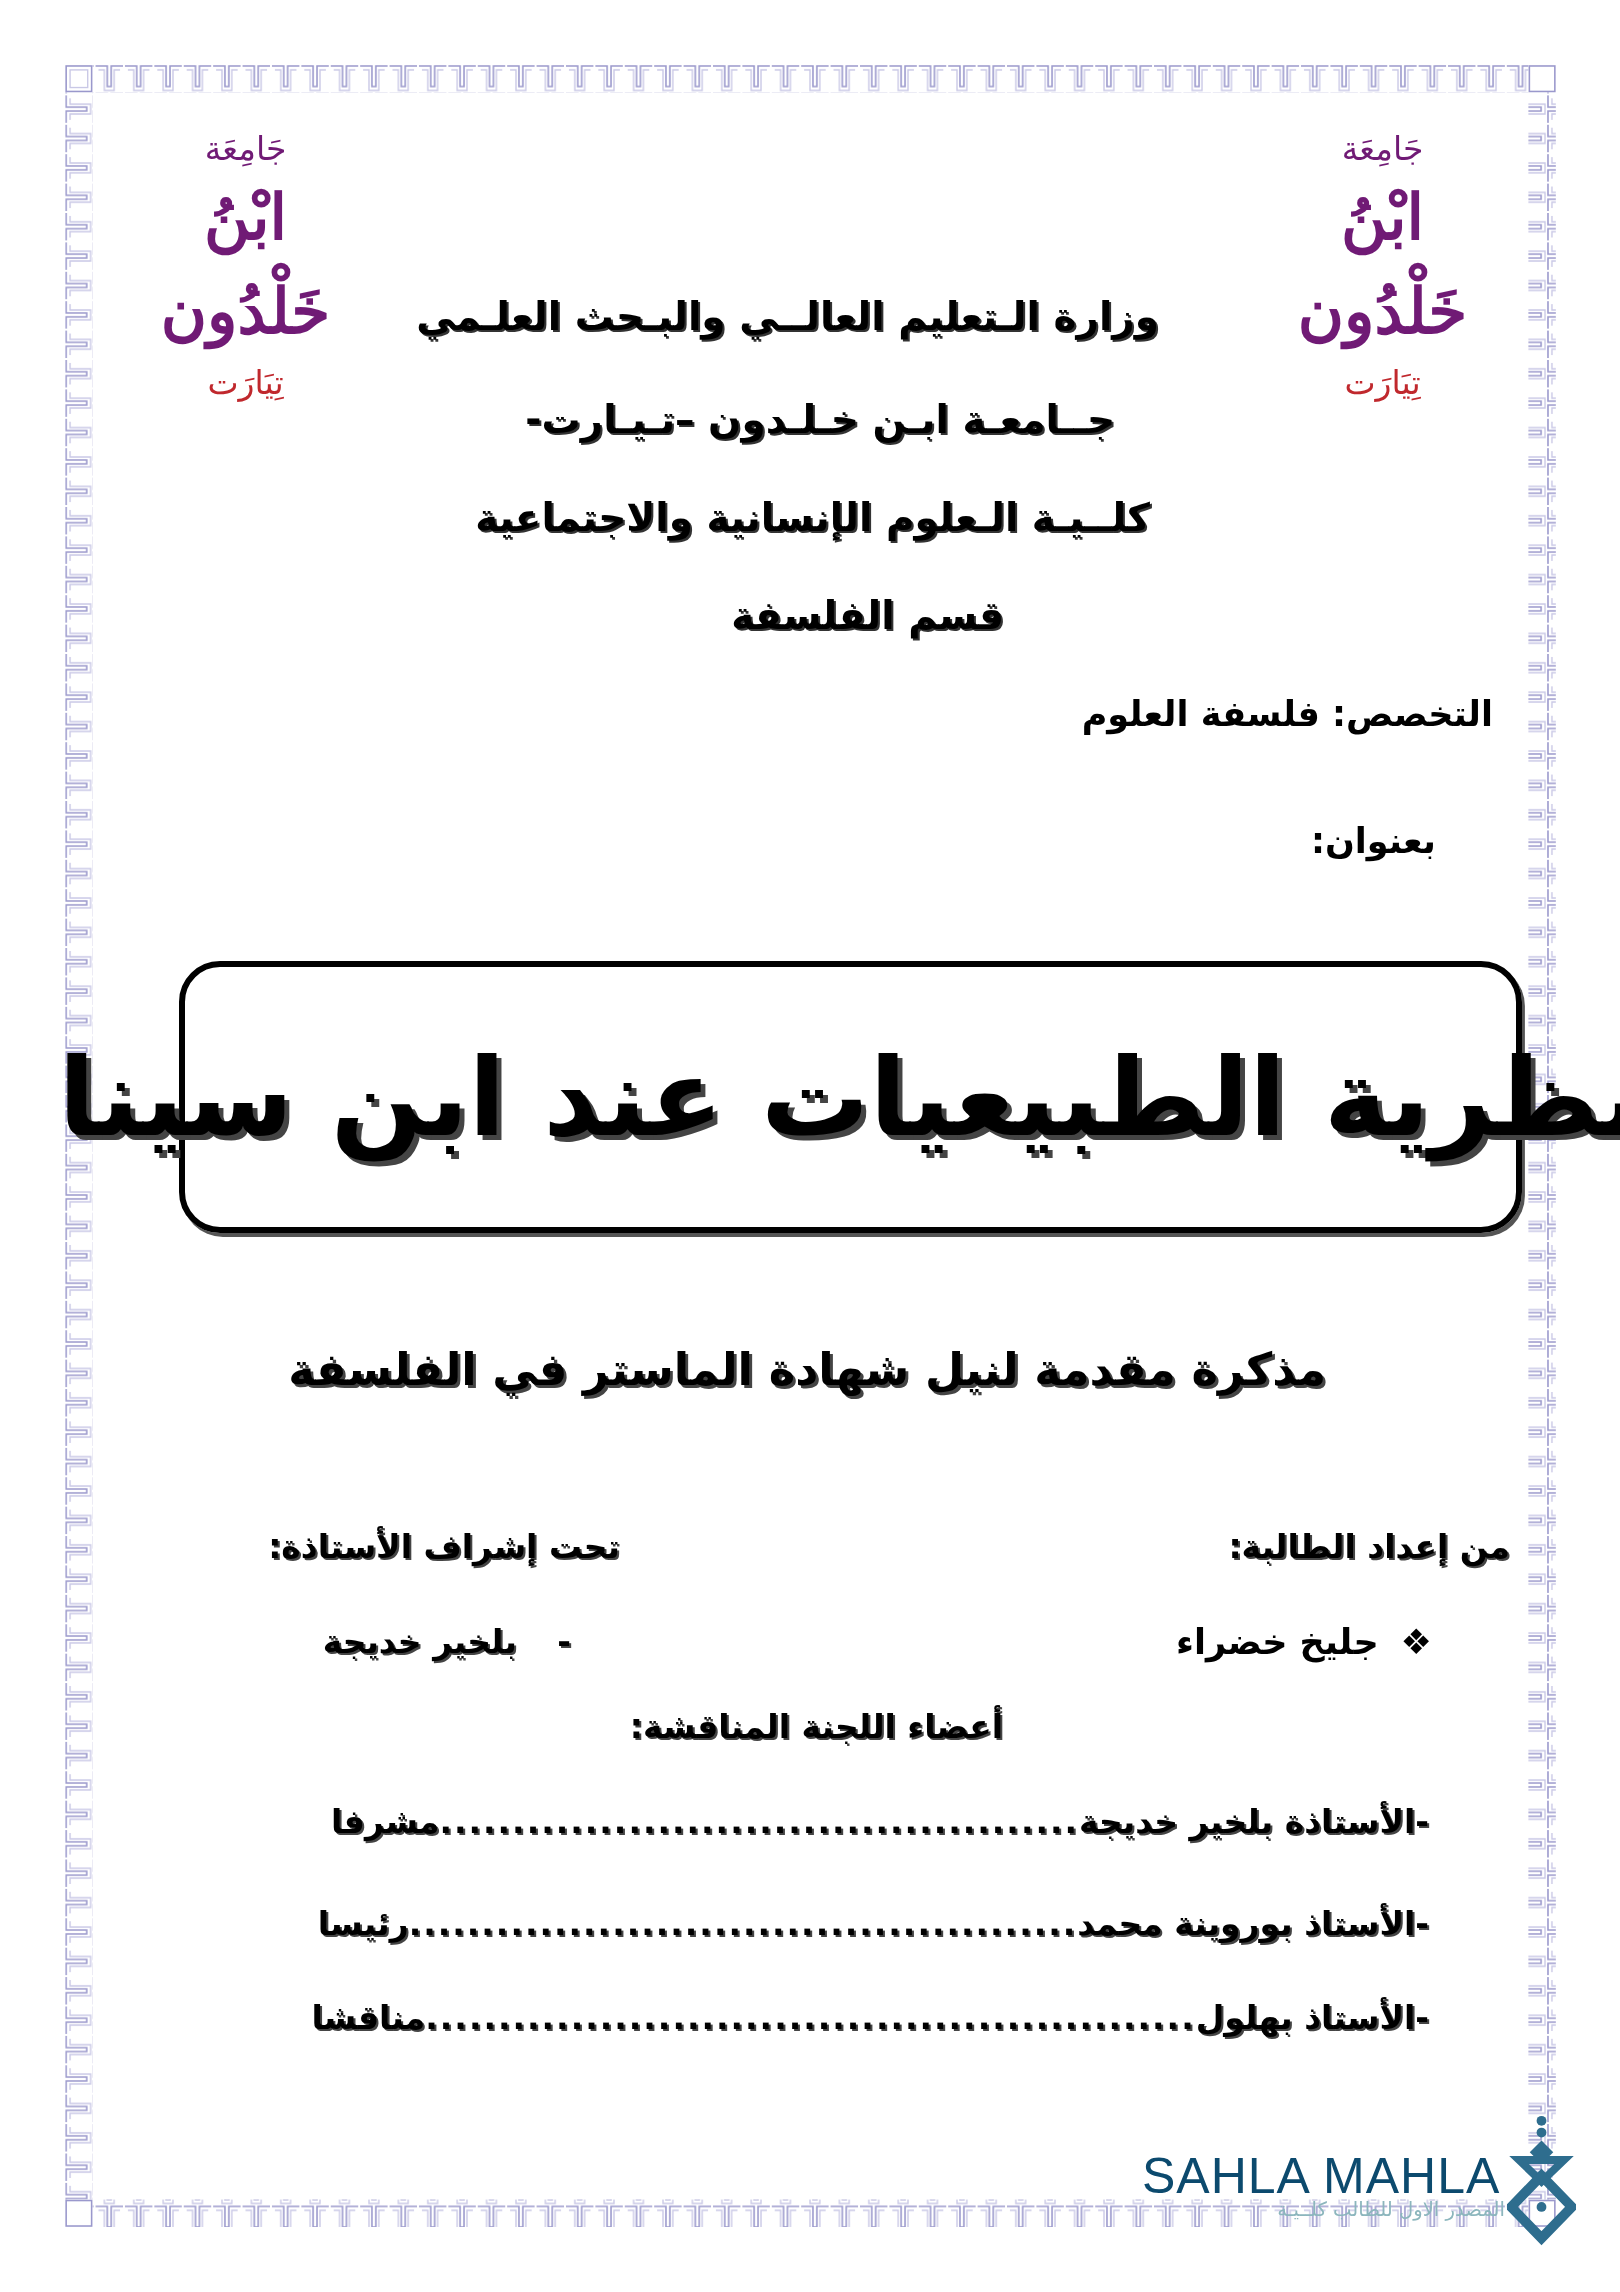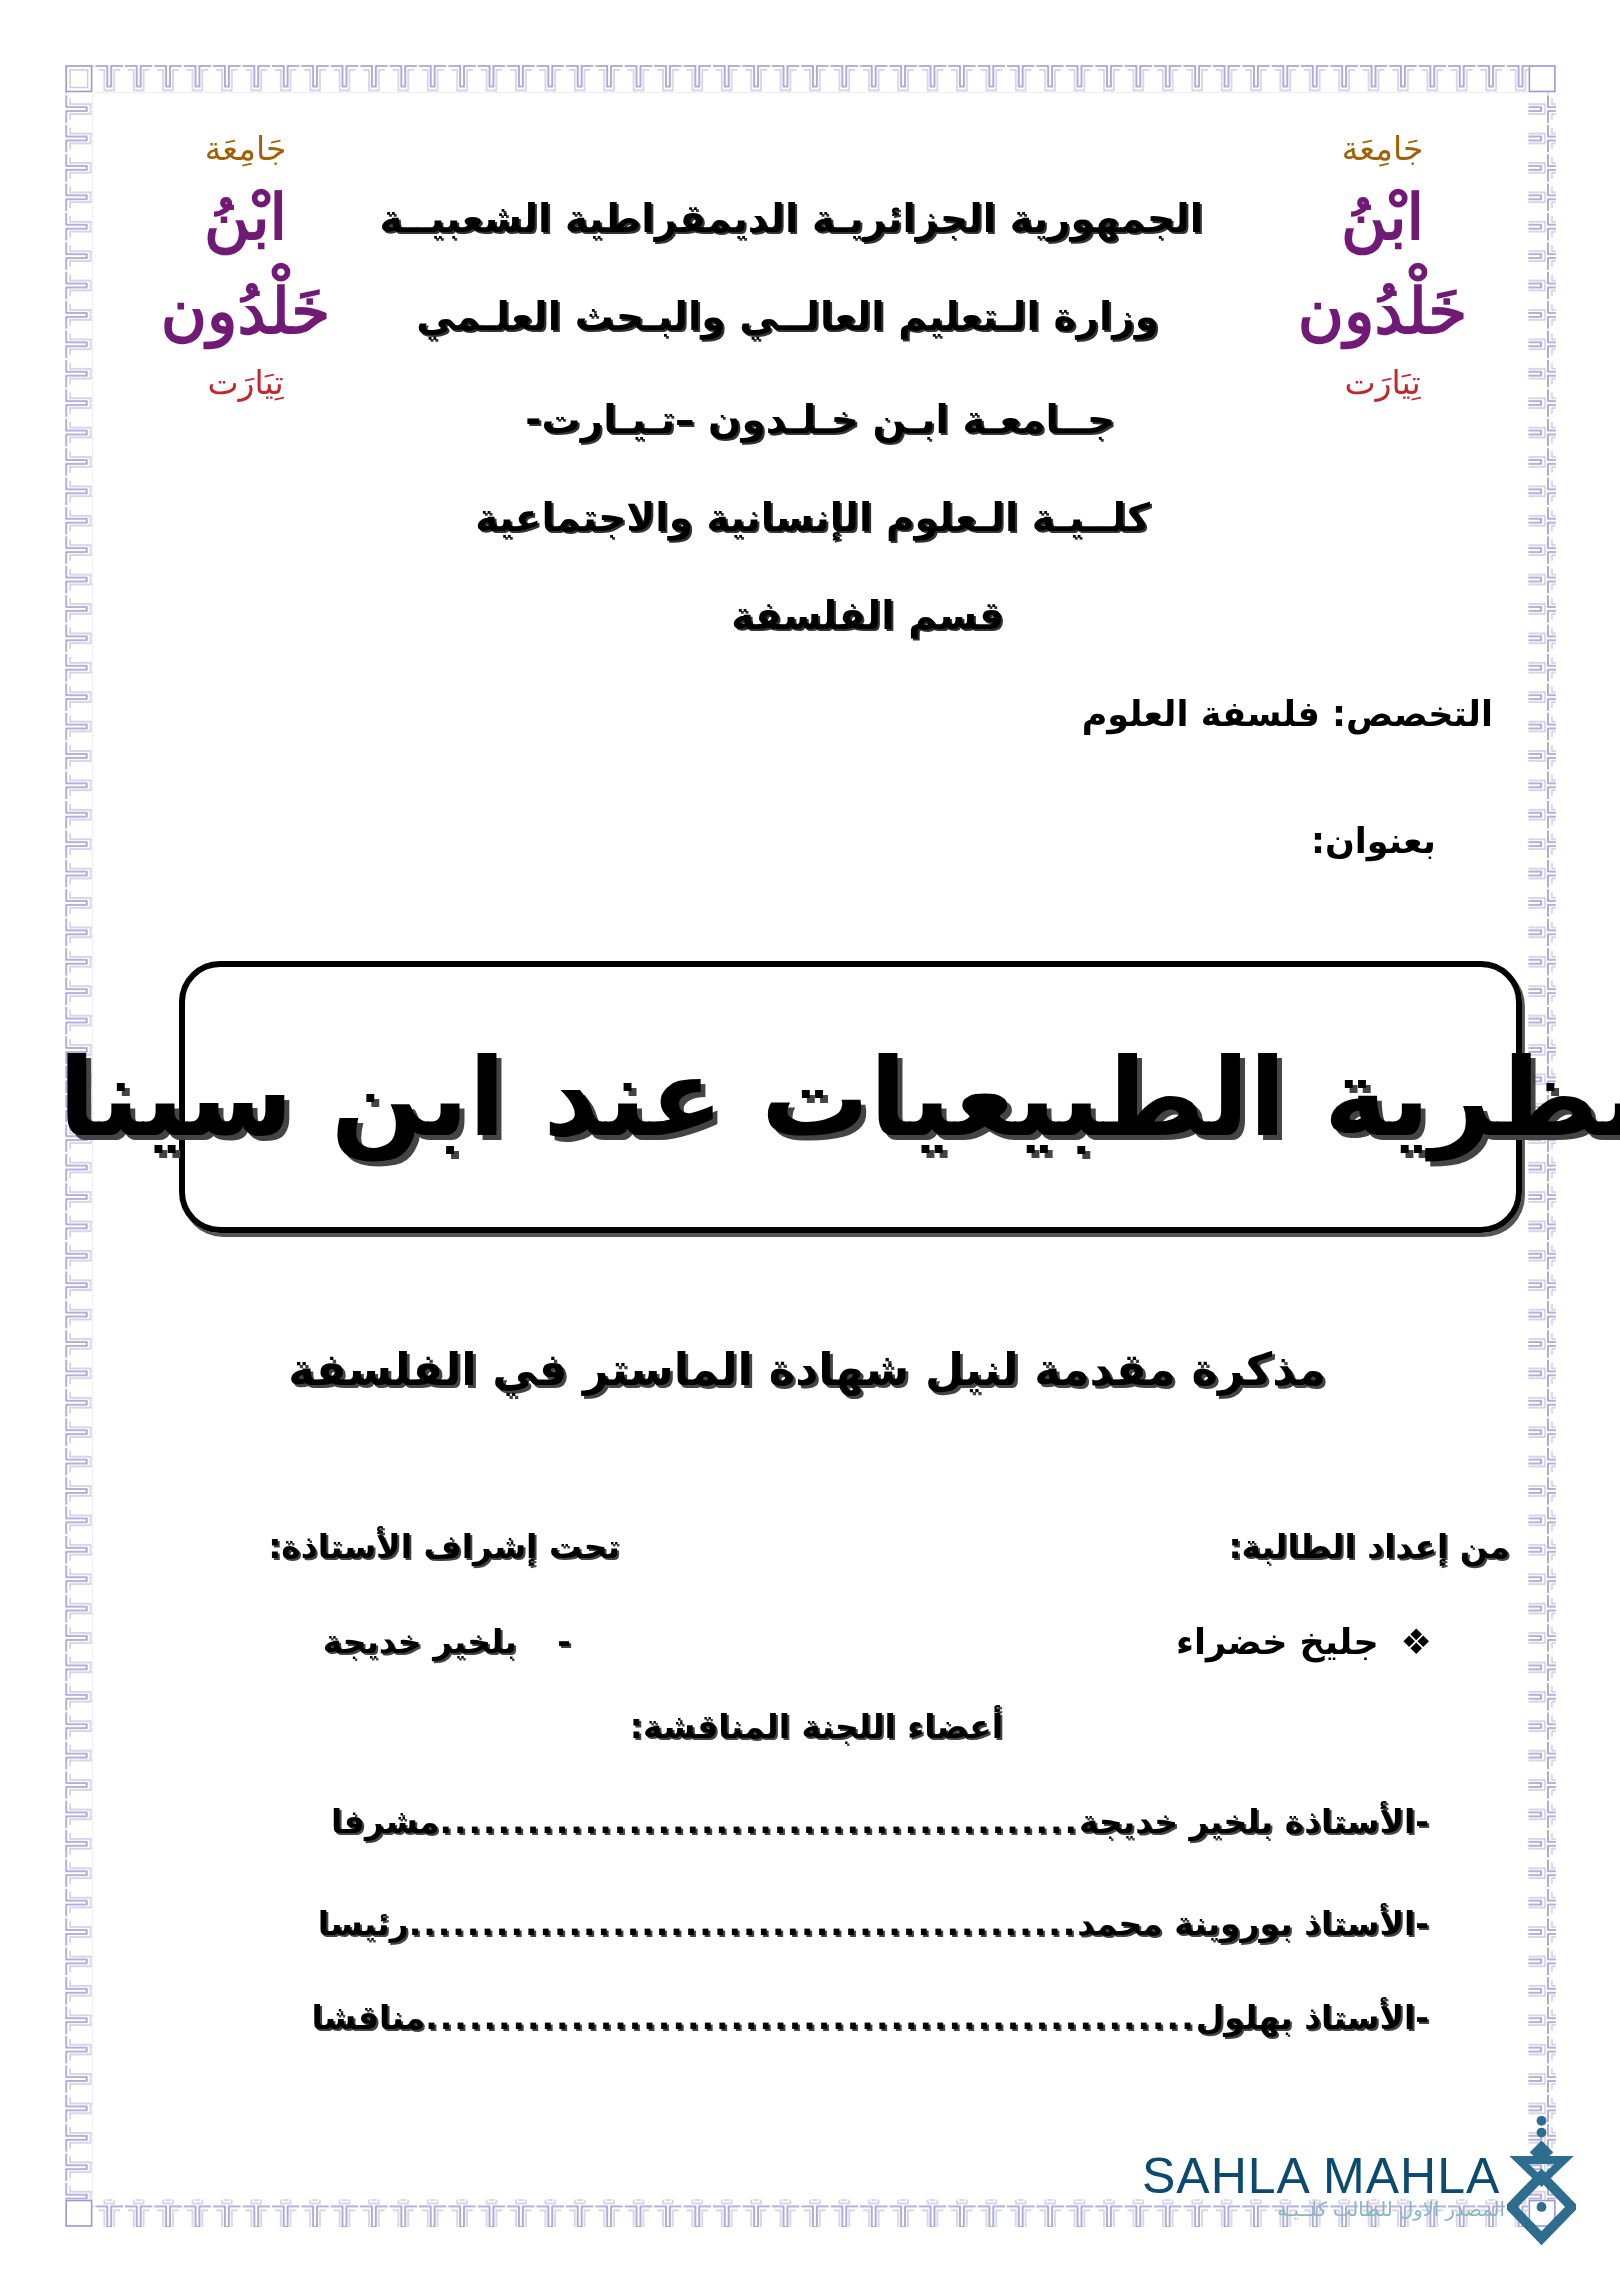--- a/index.html
+++ b/index.html
@@ -5,21 +5,21 @@
   html, body { margin: 0; padding: 0; background: #ffffff; }
   body { width: 1620px; height: 2293px; position: relative; overflow: hidden;
          font-family: "DejaVu Sans", sans-serif; color: #000; }
   .page { position: absolute; left: 0; top: 0; width: 1620px; height: 2293px; }
 
   
   .frame { position: absolute; left: 65px; top: 65px; width: 1491px; height: 2162px; }
   .frame svg { position: absolute; left: 0; top: 0; }
 
   .logo { position: absolute; width: 265px; height: 225px; text-align: center; }
-  .logo .l1 { display: block; color: #a16207; font-family: "DejaVu Serif", serif; font-size: 33px; line-height: 43px; }
+  .logo .l1 { display: block; color: #701a75; font-family: "DejaVu Serif", serif; font-size: 33px; line-height: 43px; }
   .logo .l2 { display: block; color: #701a75; font-family: "DejaVu Serif", serif; font-size: 63px; line-height: 94px; font-weight: bold; text-align: center; }
   .logo .l3 { display: block; color: #c0282d; font-family: "DejaVu Serif", serif; font-size: 33px; line-height: 49px; }
 
   .ar { direction: rtl; unicode-bidi: embed; position: absolute; font-weight: bold; white-space: nowrap; }
   .hdr { font-family: "DejaVu Sans", sans-serif; font-size: 39px; text-shadow: 2px 2px 0 #333; letter-spacing: 0.5px; }
 
   .title-box { position: absolute; left: 179px; top: 961px; width: 1343px; height: 272px;
                border: 6.9px solid #000; border-radius: 41px; box-sizing: border-box;
                box-shadow: 2.9px 3.9px 0 #555; display: flex; align-items: center; justify-content: center; }
   .title-box .title { direction: rtl; font-size: 108px; font-weight: bold; text-shadow: 4.9px 4.9px 0 #444; white-space: nowrap; }
@@ -68,21 +68,20 @@
     <span class="l2">ابْنُ خَلْدُون</span>
     <span class="l3">تِيَارَت</span>
   </div>
 
   <div class="logo" style="left:1250px; top:127px;">
     <span class="l1">جَامِعَة</span>
     <span class="l2">ابْنُ خَلْدُون</span>
     <span class="l3">تِيَارَت</span>
   </div>
 
-  <div class="ar hdr" style="right:417px; top:196px;">الجمهورية الجزائريـة الديمقراطية الشعبيــة</div>
   <div class="ar hdr" style="right:461px; top:294px;">وزارة الـتعليم العالــي والبـحث العلـمي</div>
   <div class="ar hdr" style="right:470px; top:495px;">كلــيـة الـعلوم الإنسانية والاجتماعية</div>
   <div class="ar hdr" style="right:505px; top:397px;">جــامعـة ابـن خـلـدون –تـيـارت-</div>
   <div class="ar hdr" style="right:616px; top:593px;">قسم الفلسفة</div>
 
   <div class="ar" style="right:127px; top:694px; font-size:35px; font-family:'DejaVu Sans',sans-serif;">
     <span>التخصص:</span>
     <span>فلسفة العلوم</span>
   </div>
 

